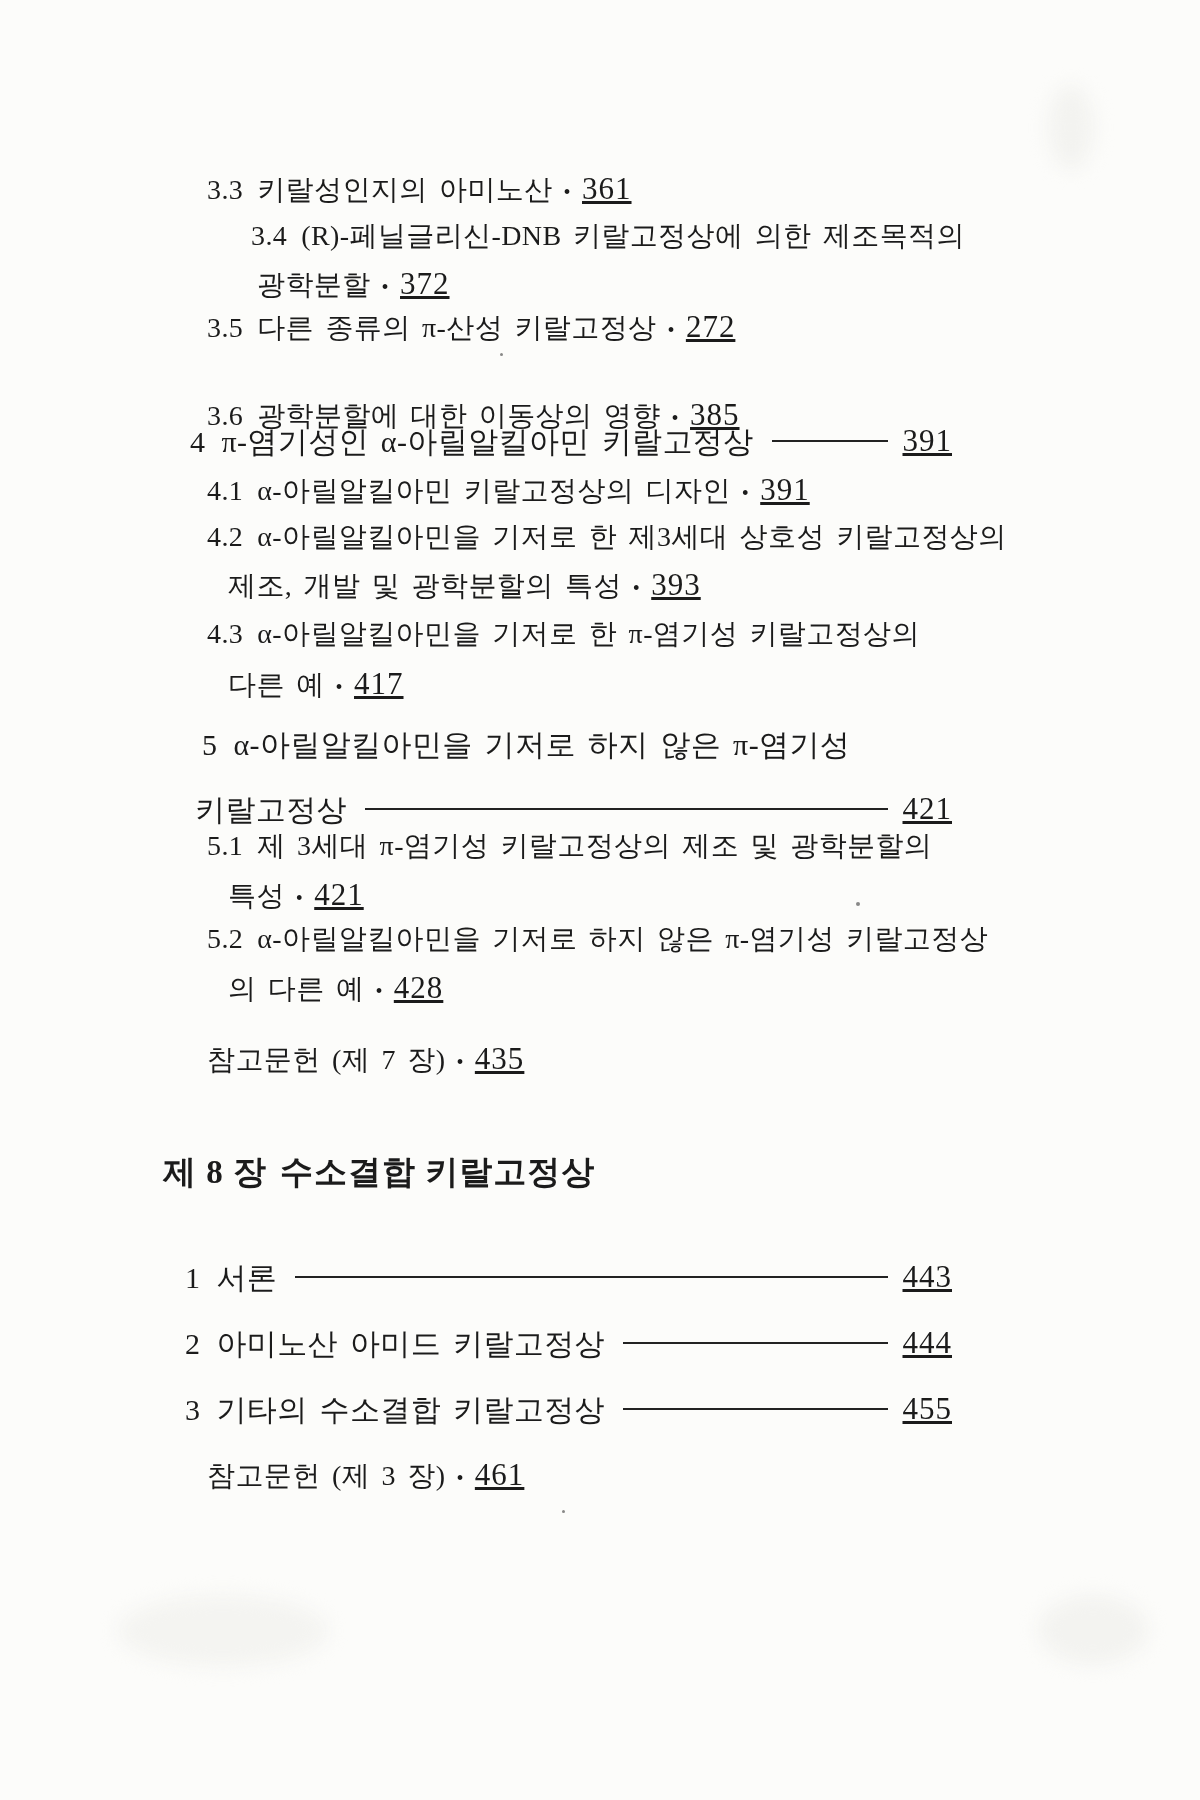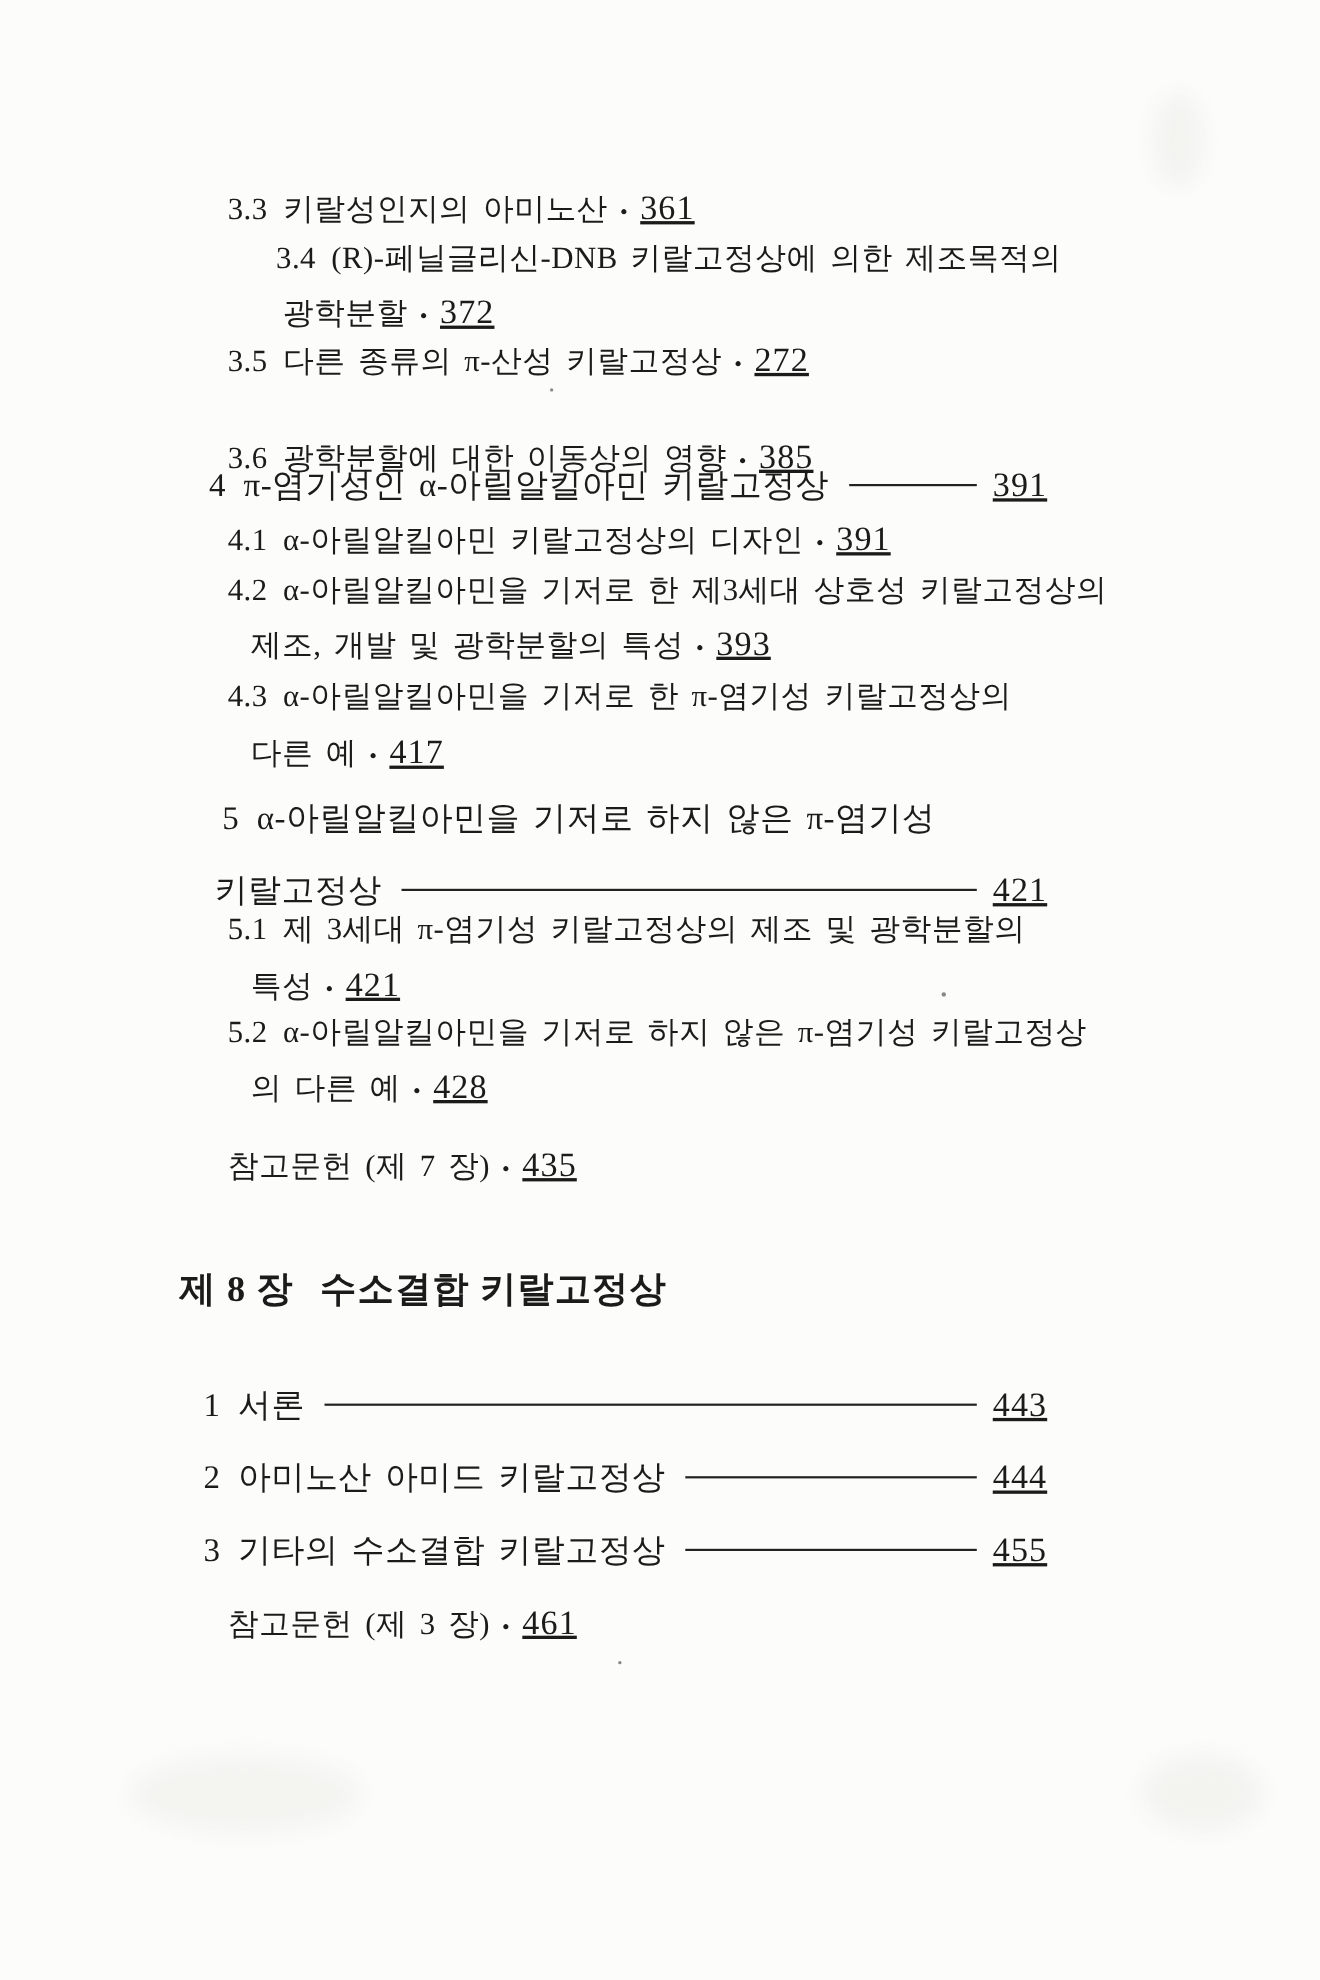--- a/index.html
+++ b/index.html
@@ -44,21 +44,21 @@
   .dot{font-size:20px;margin:0 11px;}
   .pg{font-size:31px;letter-spacing:1px;text-decoration:underline;}
 
   .heading{
     position:absolute;
     font-size:33px;
     font-weight:bold;
     letter-spacing:1px;
     white-space:nowrap;
   }
-  .heading .label{margin-right:24px;}
+  .heading .label{margin-right:13px;}
 </style>
 </head>
 <body>
 
 <div class="page">
 
   <div class="blob b1"></div>
   <div class="blob b2"></div>
   <div class="blob b3"></div>
   <div class="speck" style="left:856px;top:902px;"></div>

